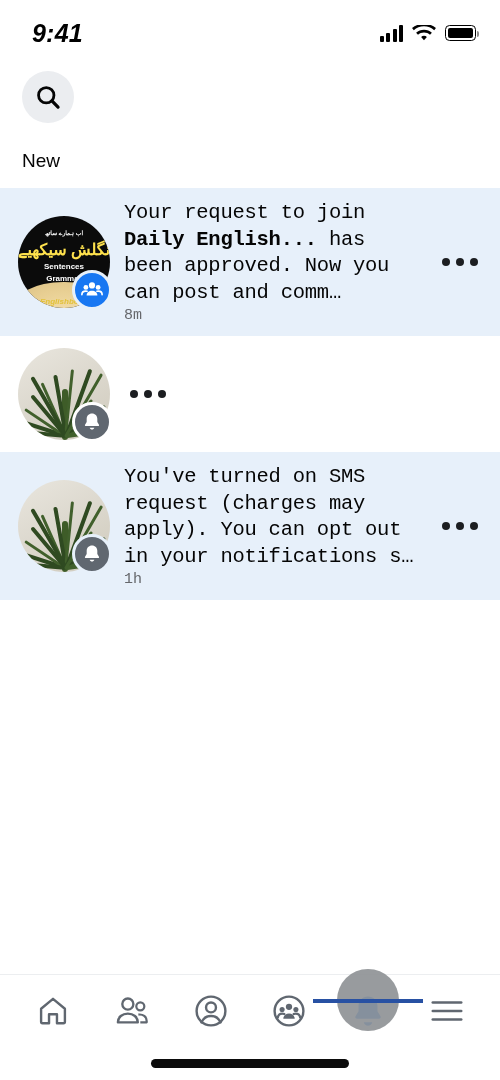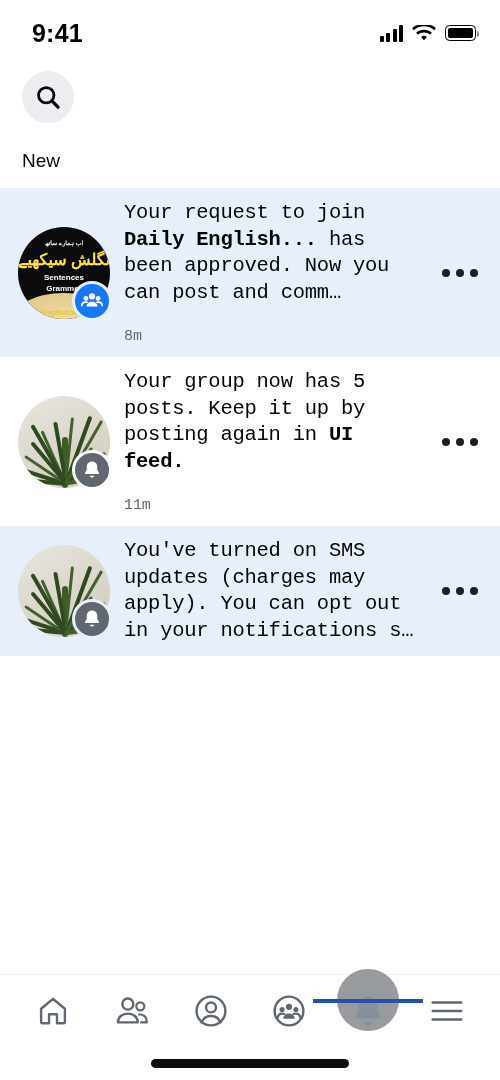--- a/index.html
+++ b/index.html
@@ -5,21 +5,21 @@
   * { margin:0; padding:0; box-sizing:border-box; }
   html, body {
     width:500px; height:1080px;
     font-family:"Liberation Sans", sans-serif;
     background:#ffffff;
     overflow:hidden;
   }
   .phone { position:relative; width:500px; height:1080px; background:#fff; display:flex; flex-direction:column; }
 
   
-  .statusbar { height:58px; flex:0 0 58px; display:flex; align-items:center; justify-content:space-between; padding:8px 24px 0 32px; }
+  .statusbar { height:58px; flex:0 0 58px; display:flex; align-items:center; justify-content:space-between; padding:8px 24px 0 32px;font-style:italic; }
   .status-time { font-size:25px; font-weight:600; color:#000; letter-spacing:.2px; }
   .status-right { display:flex; align-items:center; gap:9px; }
   .sig { display:flex; align-items:flex-end; gap:2.5px; height:17px; }
   .sig i { display:block; width:4px; background:#000; border-radius:1px; }
   .sig i:nth-child(1){height:6px;} .sig i:nth-child(2){height:9px;}
   .sig i:nth-child(3){height:13px;} .sig i:nth-child(4){height:17px;}
   .batt { width:31px; height:16px; border:1.8px solid #000; border-radius:4.5px; padding:1.7px; position:relative; }
   .batt span { display:block; width:100%; height:100%; background:#000; border-radius:2px; }
   .batt:after { content:""; position:absolute; right:-4px; top:5px; width:2.4px; height:6px; background:#000; border-radius:0 2px 2px 0; opacity:.45; }
 
@@ -59,21 +59,21 @@
 
   .badge { position:absolute; right:-2px; bottom:-2px; width:40px; height:40px; border-radius:50%; display:flex; align-items:center; justify-content:center; border:3px solid #fff; }
   .badge.group { background:#1877F2; border-color:#E7F0FA; }
   .badge.bell-grey { background:#606770; }
   .notif.read .badge.bell-grey { border-color:#ffffff; }
   .notif.unread .badge.bell-grey { border-color:#E7F0FA; }
 
   .notif-body { flex:1 1 auto; min-width:0; padding-right:6px;font-family:Liberation Mono, monospace; }
   .notif-text { font-size:20.5px; line-height:26.5px; color:#050505; letter-spacing:-.25px; }
   .notif-text b { font-weight:700; }
-  .notif-time { margin-top:22px; font-size:15px; color:#65676B; letter-spacing:-.1px; }
+  .notif-time { margin-top:1px; font-size:15px; color:#65676B; letter-spacing:-.1px; }
 
   .dots { flex:0 0 48px; height:48px; display:flex; align-items:center; justify-content:center; gap:6px; cursor:pointer; }
   .dots i { width:8px; height:8px; border-radius:50%; background:#1c1e21; display:block; }
 
   
   .spacer { flex:1 1 auto; background:#fff; }
   .bottom-nav { flex:0 0 72px; height:72px; border-top:1px solid #eceef0; display:flex; align-items:center; justify-content:space-around; padding:0 14px; position:relative; }
   .nav-item { width:56px; height:56px; display:flex; align-items:center; justify-content:center; cursor:pointer; position:relative; }
   .nav-blob { position:absolute; left:50%; top:-14px; transform:translateX(-50%); width:62px; height:62px; border-radius:50%; background:#8f9296; opacity:.92; pointer-events:none; }
   .nav-blob-line { position:absolute; left:50%; top:16px; transform:translateX(-50%); width:110px; height:4px; background:#2851a3; pointer-events:none; }
@@ -169,24 +169,20 @@
             <div class="blade" style="transform: rotate(-30deg); height: 74%;"></div>
             <div class="blade thin" style="transform: rotate(30deg); height: 79%;"></div>
           </div>
           <div class="badge bell-grey">
             <svg width="22" height="22" viewBox="0 0 24 24">
               <path d="M12 2.6c-3.4 0-5.8 2.5-5.8 5.8v3.5l-1.8 3c-.4.7.1 1.5.9 1.5h13.4c.8 0 1.3-.8.9-1.5l-1.8-3V8.4c0-3.3-2.4-5.8-5.8-5.8z" fill="#ffffff"></path>
               <path d="M9.5 18.2c.3 1.2 1.3 2 2.5 2s2.2-.8 2.5-2z" fill="#ffffff"></path>
             </svg>
           </div>
         </div>
-        <div class="notif-body">
-          <div class="notif-text"><span>Your group now has 5 posts. Keep it up by posting again in </span><b>UI feed.</b></div>
-          <div class="notif-time">11m</div>
-        </div>
         <div class="dots">
           <i></i>
           <i></i>
           <i></i>
         </div>
       </div>
       <div class="notif unread">
         <div class="avatar-wrap">
           <div class="avatar av-plant">
             <div class="stem"></div>
@@ -206,21 +202,22 @@
             <div class="blade thin" style="transform: rotate(30deg); height: 79%;"></div>
           </div>
           <div class="badge bell-grey">
             <svg width="22" height="22" viewBox="0 0 24 24">
               <path d="M12 2.6c-3.4 0-5.8 2.5-5.8 5.8v3.5l-1.8 3c-.4.7.1 1.5.9 1.5h13.4c.8 0 1.3-.8.9-1.5l-1.8-3V8.4c0-3.3-2.4-5.8-5.8-5.8z" fill="#ffffff"></path>
               <path d="M9.5 18.2c.3 1.2 1.3 2 2.5 2s2.2-.8 2.5-2z" fill="#ffffff"></path>
             </svg>
           </div>
         </div>
         <div class="notif-body">
-          <div class="notif-text"><span>You've turned on SMS updates (charges may apply). You can opt out in your notifications s…</span></div>
+          <div class="notif-text"><span>You've turned on SMS request (charges may apply). You can opt out in your notifications s…</span></div>
+          <div class="notif-time">1h</div>
         </div>
         <div class="dots">
           <i></i>
           <i></i>
           <i></i>
         </div>
       </div>
     </div>
 
   <div class="spacer"></div>

